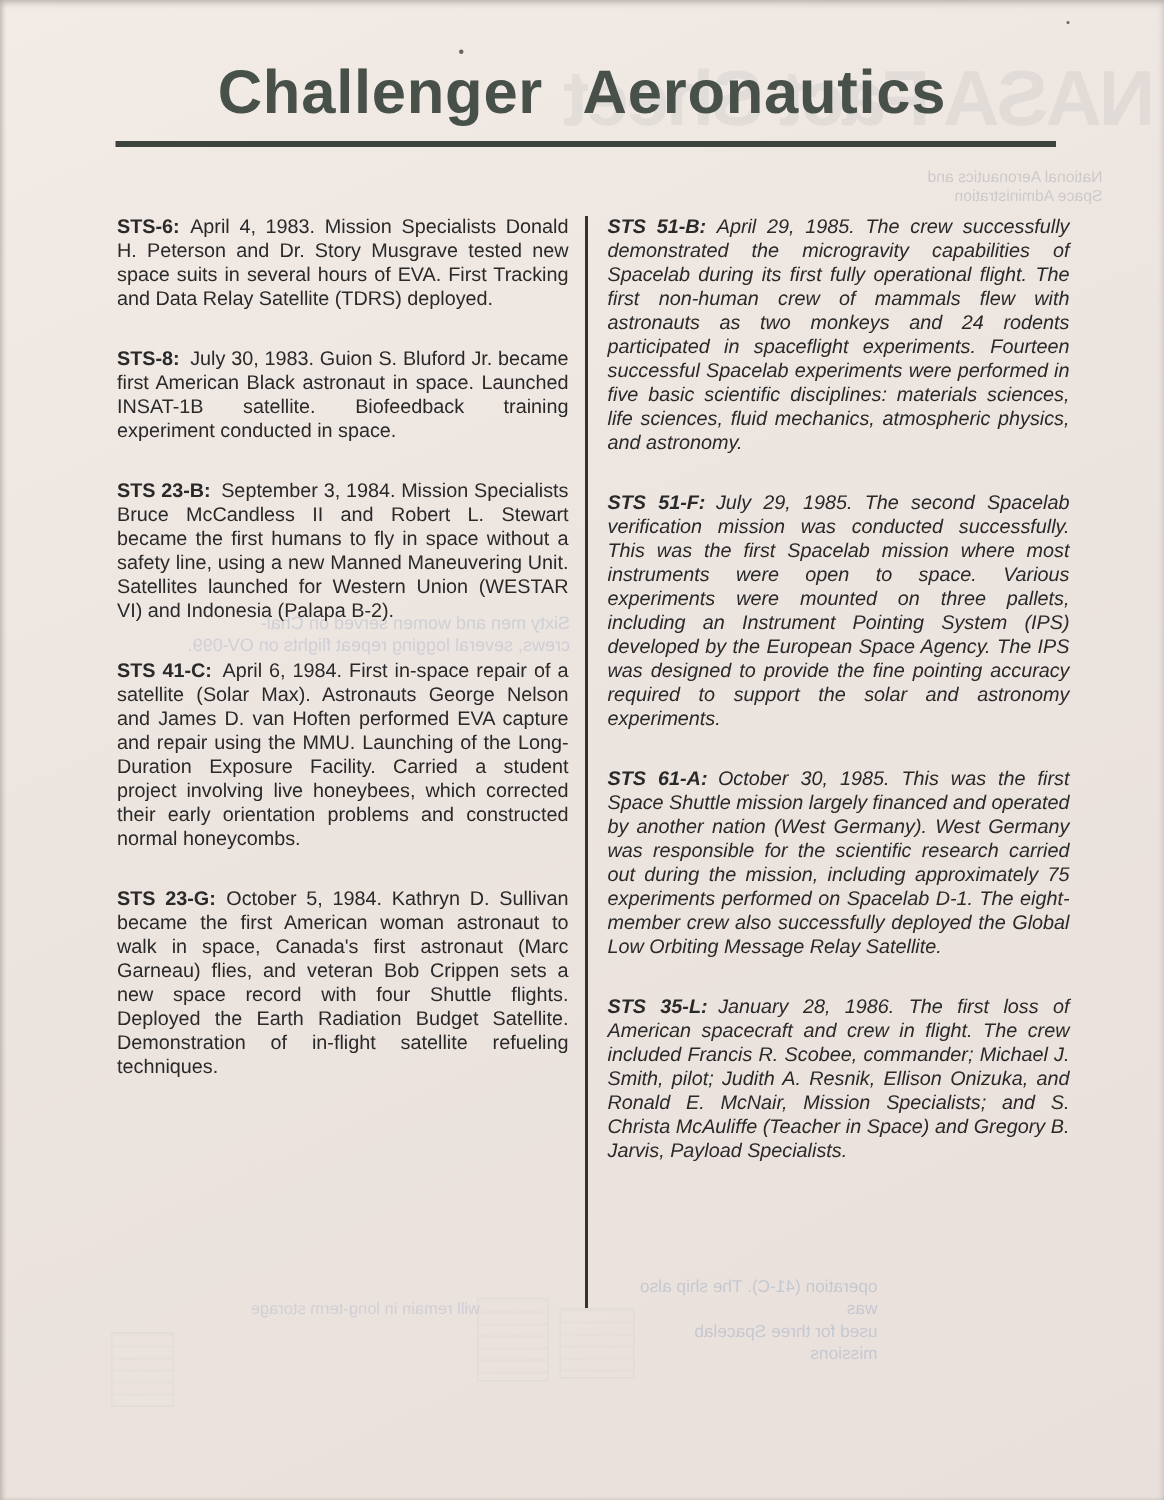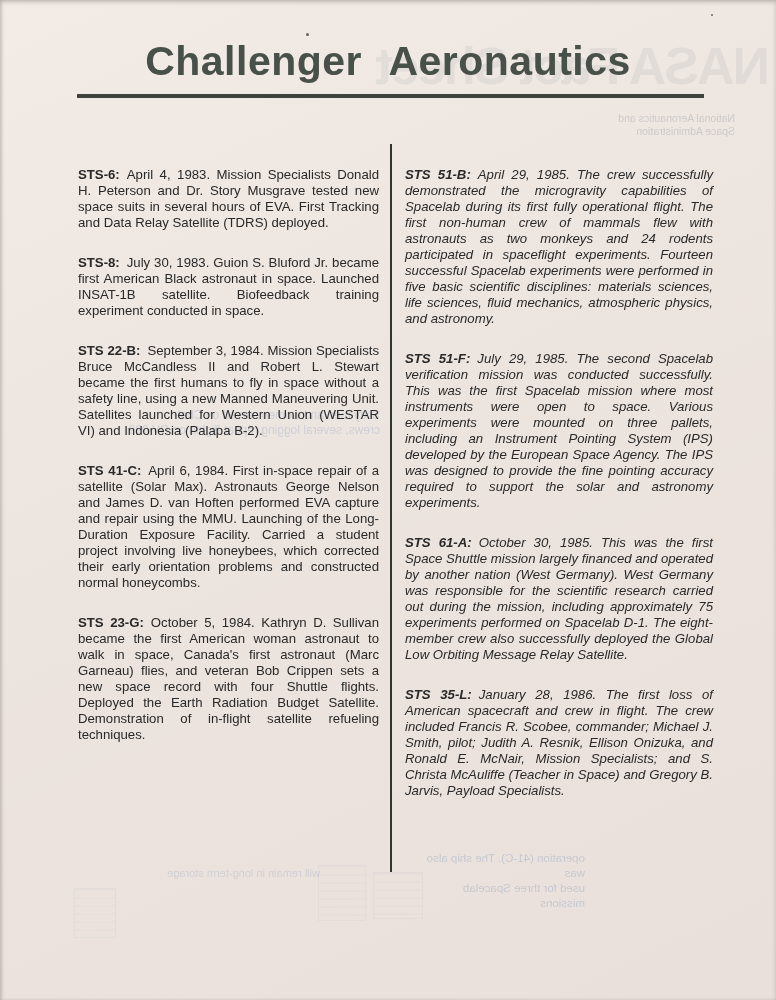--- a/index.html
+++ b/index.html
@@ -44,21 +44,20 @@
 
   
   .column {
     position: absolute;
     top: 143px;
     z-index: 3;
     font-size: 13.2px;
     line-height: 16px;
     color: #292929;
     text-align: justify;
-    margin-top: 24px;
   }
   .column.left  { left: 78px;  width: 301px; }
   .column.right { left: 405px; width: 308px; font-style: italic; }
   .milestone { margin: 0 0 24px 0; }
   .mlabel { font-weight: 700; margin-right: 7px; white-space: nowrap; }
   .col-divider {
     position: absolute;
     left: 390px;
     top: 144px;
     width: 2px;
@@ -155,21 +154,21 @@
   <div class="title-rule"></div>
 
   <div class="column left">
     <p class="milestone">
       <span class="mlabel">STS-6:</span><span class="mtext">April 4, 1983. Mission Specialists Donald H. Peterson and Dr. Story Musgrave tested new space suits in several hours of EVA. First Tracking and Data Relay Satellite (TDRS) deployed.</span>
     </p>
     <p class="milestone">
       <span class="mlabel">STS-8:</span><span class="mtext">July 30, 1983. Guion S. Bluford Jr. became first American Black astronaut in space. Launched INSAT-1B satellite. Biofeedback training experiment conducted in space.</span>
     </p>
     <p class="milestone">
-      <span class="mlabel">STS 22-B:</span><span class="mtext">September 3, 1984. Mission Specialists Bruce McCandless II and Robert L. Stewart became the first humans to fly in space without a safety line, using a new Manned Maneuvering Unit. Satellites launched for Western Union (WESTAR VI) and Indonesia (Palapa B-2).</span>
+      <span class="mlabel">STS 23-B:</span><span class="mtext">September 3, 1984. Mission Specialists Bruce McCandless II and Robert L. Stewart became the first humans to fly in space without a safety line, using a new Manned Maneuvering Unit. Satellites launched for Western Union (WESTAR VI) and Indonesia (Palapa B-2).</span>
     </p>
     <p class="milestone">
       <span class="mlabel">STS 41-C:</span><span class="mtext">April 6, 1984. First in-space repair of a satellite (Solar Max). Astronauts George Nelson and James D. van Hoften performed EVA capture and repair using the MMU. Launching of the Long-Duration Exposure Facility. Carried a student project involving live honeybees, which corrected their early orientation problems and constructed normal honeycombs.</span>
     </p>
     <p class="milestone">
       <span class="mlabel">STS 23-G:</span><span class="mtext">October 5, 1984. Kathryn D. Sullivan became the first American woman astronaut to walk in space, Canada's first astronaut (Marc Garneau) flies, and veteran Bob Crippen sets a new space record with four Shuttle flights. Deployed the Earth Radiation Budget Satellite. Demonstration of in-flight satellite refueling techniques.</span>
     </p>
   </div>
 
   <div class="col-divider"></div>

